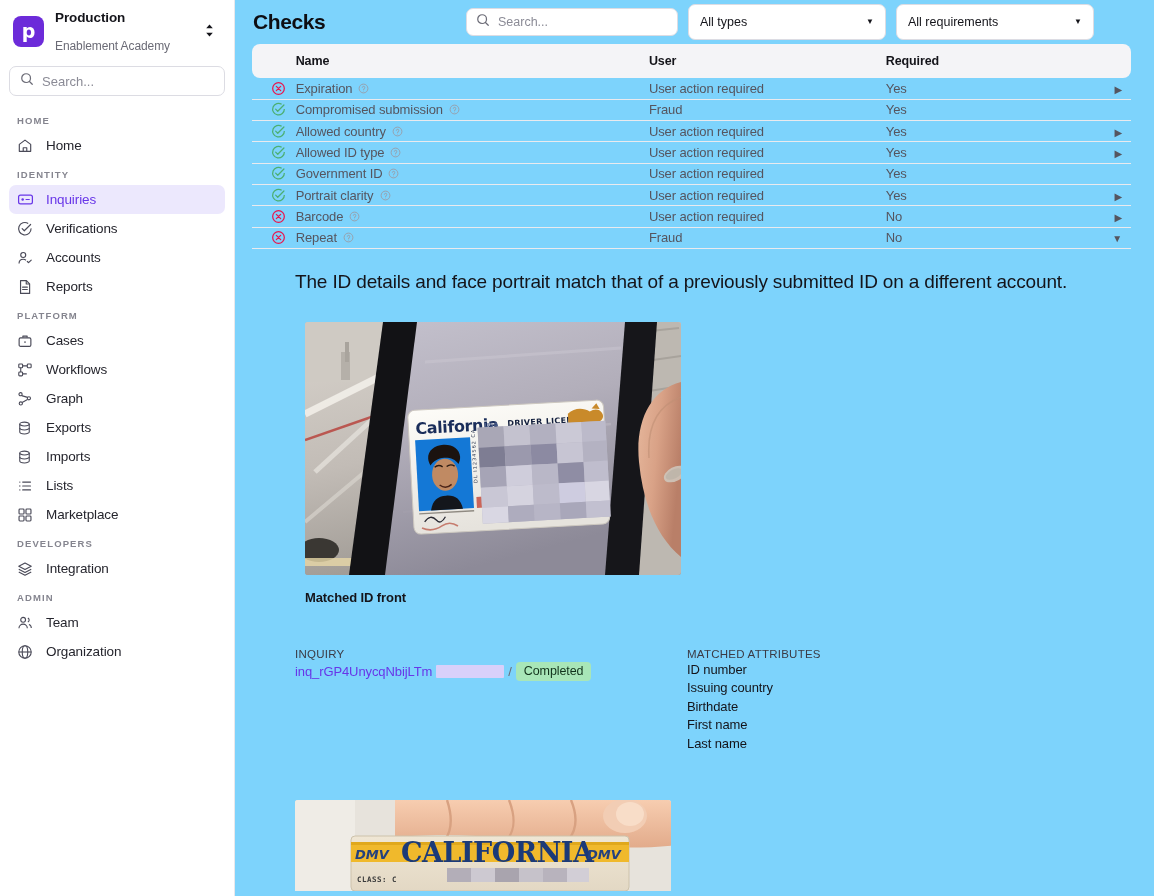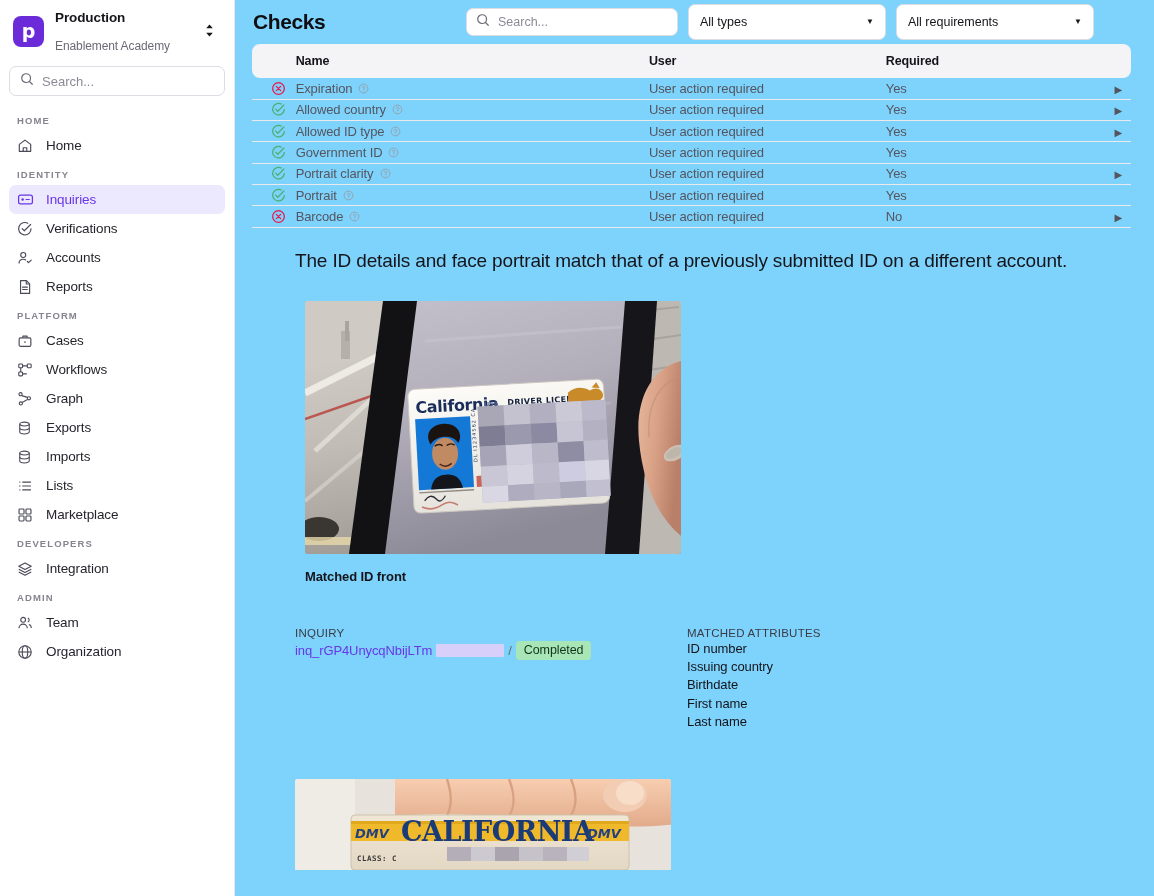--- a/index.html
+++ b/index.html
@@ -430,20 +430,45 @@
               <td class="c-status">
        <span class="status-ico">
                   <svg width="15" height="15" viewBox="0 0 18 18" fill="none" stroke="#4caf72" stroke-width="1.5">
          <path d="M16 8.4 A7 7 0 1 1 12.8 2.7"></path>
          <path d="M5.6 8.6 L8.1 11.1 L15.5 3.6" stroke-linecap="round" stroke-linejoin="round"></path>
        </svg>
                 </span>
      </td>
      <td class="c-name">
        <span class="name-cell">
+                  <span>Compromised submission</span>
+                  <span class="help-ico">
+      <svg width="11" height="11" viewBox="0 0 14 14" fill="none" stroke="currentColor" stroke-width="1.1">
+        <circle cx="7" cy="7" r="5.6"></circle>
+        <path d="M5.5 5.5 a1.6 1.6 0 1 1 1.8 1.9 V8.4" stroke-linecap="round"></path>
+        <circle cx="7.1" cy="10.3" r="0.6" fill="currentColor" stroke="none"></circle>
+      </svg>
+                  </span>
+                </span>
+     </td>
+     <td class="c-type">Fraud</td>
+     <td class="c-req">Yes</td>
+     <td class="c-arrow arrow-cell"></td>
+            </tr>
+            <tr>
+              <td class="c-status">
+       <span class="status-ico">
+                  <svg width="15" height="15" viewBox="0 0 18 18" fill="none" stroke="#4caf72" stroke-width="1.5">
+         <path d="M16 8.4 A7 7 0 1 1 12.8 2.7"></path>
+         <path d="M5.6 8.6 L8.1 11.1 L15.5 3.6" stroke-linecap="round" stroke-linejoin="round"></path>
+       </svg>
+                </span>
+     </td>
+     <td class="c-name">
+       <span class="name-cell">
                   <span>Allowed country</span>
                   <span class="help-ico">
       <svg width="11" height="11" viewBox="0 0 14 14" fill="none" stroke="currentColor" stroke-width="1.1">
         <circle cx="7" cy="7" r="5.6"></circle>
         <path d="M5.5 5.5 a1.6 1.6 0 1 1 1.8 1.9 V8.4" stroke-linecap="round"></path>
         <circle cx="7.1" cy="10.3" r="0.6" fill="currentColor" stroke="none"></circle>
       </svg>
                   </span>
                 </span>
      </td>
@@ -522,45 +547,20 @@
                   </span>
                 </span>
      </td>
      <td class="c-type">User action required</td>
      <td class="c-req">Yes</td>
      <td class="c-arrow arrow-cell"><span class="tri">▶</span></td>
             </tr>
             <tr>
               <td class="c-status">
        <span class="status-ico">
-                  <svg width="15" height="15" viewBox="0 0 18 18" fill="none" stroke="#4caf72" stroke-width="1.5">
-         <path d="M16 8.4 A7 7 0 1 1 12.8 2.7"></path>
-         <path d="M5.6 8.6 L8.1 11.1 L15.5 3.6" stroke-linecap="round" stroke-linejoin="round"></path>
-       </svg>
-                </span>
-     </td>
-     <td class="c-name">
-       <span class="name-cell">
-                  <span>Portrait</span>
-                  <span class="help-ico">
-      <svg width="11" height="11" viewBox="0 0 14 14" fill="none" stroke="currentColor" stroke-width="1.1">
-        <circle cx="7" cy="7" r="5.6"></circle>
-        <path d="M5.5 5.5 a1.6 1.6 0 1 1 1.8 1.9 V8.4" stroke-linecap="round"></path>
-        <circle cx="7.1" cy="10.3" r="0.6" fill="currentColor" stroke="none"></circle>
-      </svg>
-                  </span>
-                </span>
-     </td>
-     <td class="c-type">User action required</td>
-     <td class="c-req">Yes</td>
-     <td class="c-arrow arrow-cell"></td>
-            </tr>
-            <tr>
-              <td class="c-status">
-       <span class="status-ico">
                   <svg width="15" height="15" viewBox="0 0 18 18" fill="none" stroke="#e8174f" stroke-width="1.5">
          <circle cx="9" cy="9" r="7"></circle>
          <path d="M6.4 6.4 L11.6 11.6 M11.6 6.4 L6.4 11.6" stroke-linecap="round"></path>
        </svg>
                 </span>
      </td>
      <td class="c-name">
        <span class="name-cell">
                   <span>Barcode</span>
                   <span class="help-ico">
@@ -568,20 +568,45 @@
         <circle cx="7" cy="7" r="5.6"></circle>
         <path d="M5.5 5.5 a1.6 1.6 0 1 1 1.8 1.9 V8.4" stroke-linecap="round"></path>
         <circle cx="7.1" cy="10.3" r="0.6" fill="currentColor" stroke="none"></circle>
       </svg>
                   </span>
                 </span>
      </td>
      <td class="c-type">User action required</td>
      <td class="c-req">No</td>
      <td class="c-arrow arrow-cell"><span class="tri">▶</span></td>
+            </tr>
+            <tr>
+              <td class="c-status">
+       <span class="status-ico">
+                  <svg width="15" height="15" viewBox="0 0 18 18" fill="none" stroke="#e8174f" stroke-width="1.5">
+         <circle cx="9" cy="9" r="7"></circle>
+         <path d="M6.4 6.4 L11.6 11.6 M11.6 6.4 L6.4 11.6" stroke-linecap="round"></path>
+       </svg>
+                </span>
+     </td>
+     <td class="c-name">
+       <span class="name-cell">
+                  <span>Repeat</span>
+                  <span class="help-ico">
+      <svg width="11" height="11" viewBox="0 0 14 14" fill="none" stroke="currentColor" stroke-width="1.1">
+        <circle cx="7" cy="7" r="5.6"></circle>
+        <path d="M5.5 5.5 a1.6 1.6 0 1 1 1.8 1.9 V8.4" stroke-linecap="round"></path>
+        <circle cx="7.1" cy="10.3" r="0.6" fill="currentColor" stroke="none"></circle>
+      </svg>
+                  </span>
+                </span>
+     </td>
+     <td class="c-type">Fraud</td>
+     <td class="c-req">No</td>
+     <td class="c-arrow arrow-cell"><span class="tri">▼</span></td>
             </tr>
           </tbody>
       </table>
     </div>
 
     <section class="detail">
 
       <div class="detail-text">The ID details and face portrait match that of a previously submitted ID on a different account.</div>
 
       <div class="photo-block">

